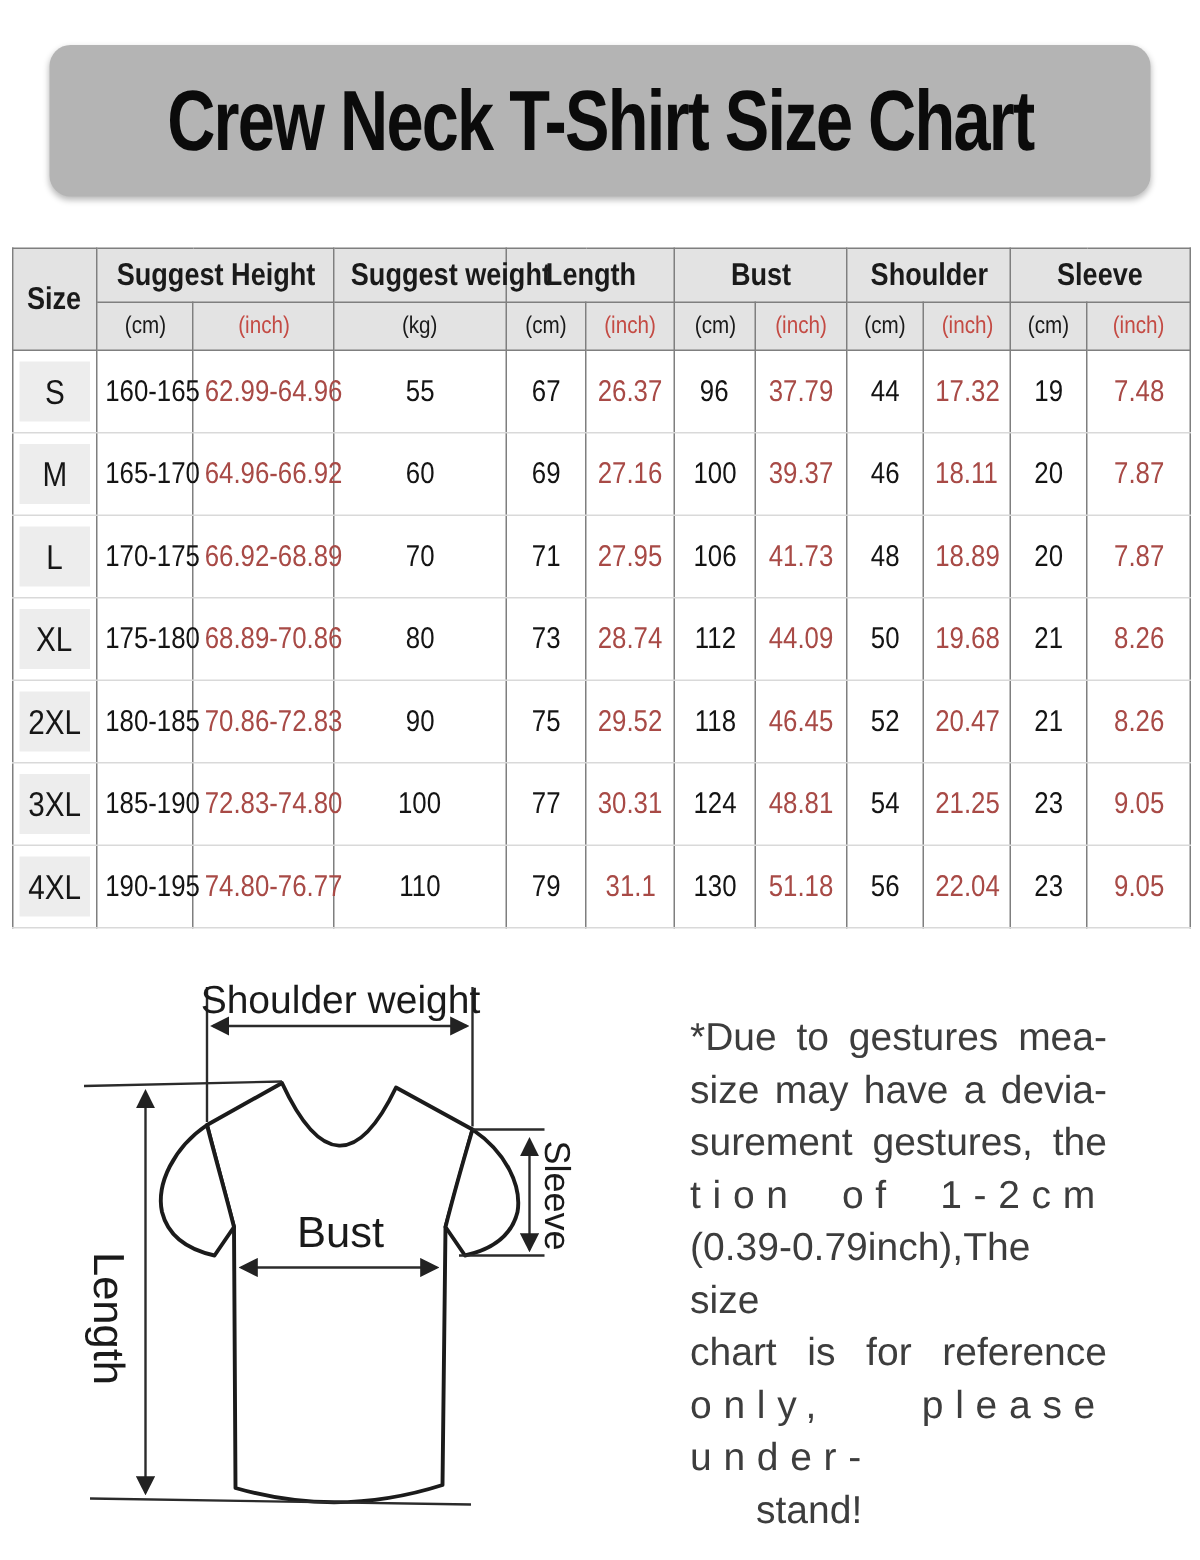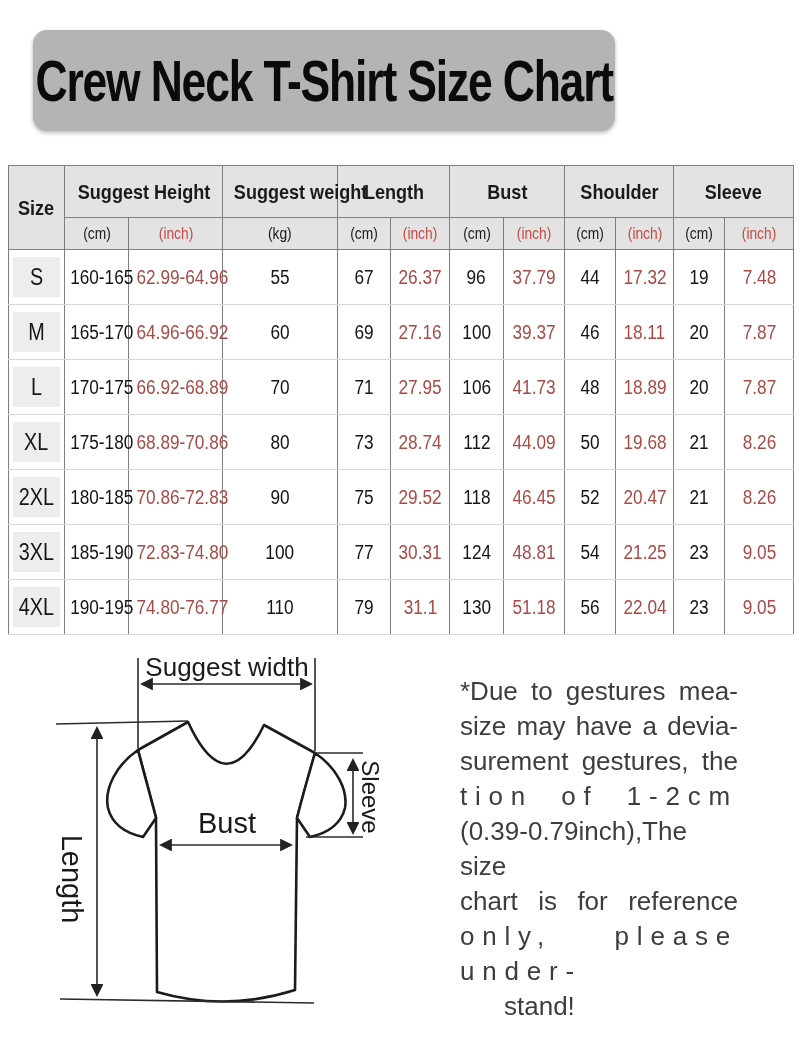--- a/index.html
+++ b/index.html
@@ -3,41 +3,41 @@
 <meta charset="utf-8">
 <style>
   html,body{margin:0;padding:0;}
   body{
     width:800px;height:1040px;position:relative;background:#ffffff;
     font-family:"Liberation Sans",sans-serif;overflow:hidden;
   }
 
   
   .title-bar{
-    position:absolute;left:33px;top:30px;width:582px;height:101px;
+    position:absolute;left:33px;top:30px;width:734px;height:101px;
     background:#b4b4b4;border-radius:14px;
     box-shadow:0 2px 4px rgba(0,0,0,.28);
     display:flex;align-items:center;justify-content:center;
   }
   .title-text{
     font-size:57px;font-weight:bold;color:#0b0b0b;white-space:nowrap;
     letter-spacing:-1.5px;transform:scaleX(0.78);
   }
 
   
   table.size-table{
     position:absolute;left:8px;top:165px;width:785px;
     border-collapse:collapse;table-layout:fixed;
   }
   .size-table th{
     background:#e3e3e3;border:1px solid #7f7f7f;
     font-weight:bold;font-size:21px;color:#1a1a1a;
     padding:0;text-align:center;
   }
-  .size-table thead tr.gr{height:52px;}
+  .size-table thead tr.gr{height:36px;}
   .size-table thead tr.sub{height:32px;}
   .size-table th.sub-h{font-weight:normal;font-size:16px;margin-left:28px;}
   .size-table th.red-h{color:#c44b44;}
   .size-table tbody tr{height:54px;}
   .size-table td{
     border-left:1px solid #7f7f7f;border-right:1px solid #7f7f7f;
     border-top:0;border-bottom:1px solid #d9d9d9;
     font-size:20px;color:#141414;text-align:center;padding:0;background:#fff;
   }
   .size-table td.red-v{color:#a84a46;}
@@ -267,21 +267,21 @@
       <line x1="102" y1="52" x2="271" y2="52" marker-start="url(#ah)" marker-end="url(#ah)"></line>
       <line x1="275" y1="121" x2="323" y2="121"></line>
       <line x1="313" y1="128" x2="313" y2="201" marker-start="url(#ah)" marker-end="url(#ah)"></line>
       <line x1="266" y1="205" x2="323" y2="205"></line>
       <line x1="121" y1="213" x2="251" y2="213" marker-start="url(#ah)" marker-end="url(#ah)"></line>
       <line x1="16" y1="92" x2="148" y2="89"></line>
       <line x1="57" y1="96" x2="57" y2="363" marker-start="url(#ah)" marker-end="url(#ah)"></line>
       <line x1="20" y1="367" x2="274" y2="371"></line>
     </g>
   </svg>
-  <div class="dlabel lbl-shoulder">Suggest width</div>
+  <div class="dlabel lbl-shoulder">Shoulder weight</div>
   <div class="dlabel rot lbl-sleeve">Sleeve</div>
   <div class="dlabel lbl-bust">Bust</div>
   <div class="dlabel rot lbl-length">Length</div>
 </div>
 
 <div class="note">
     <div class="note-line">*Due to gestures mea-</div>
     <div class="note-line">size may have a devia-</div>
     <div class="note-line">surement gestures, the</div>
     <div class="note-line stretch">tion of 1-2cm</div>

